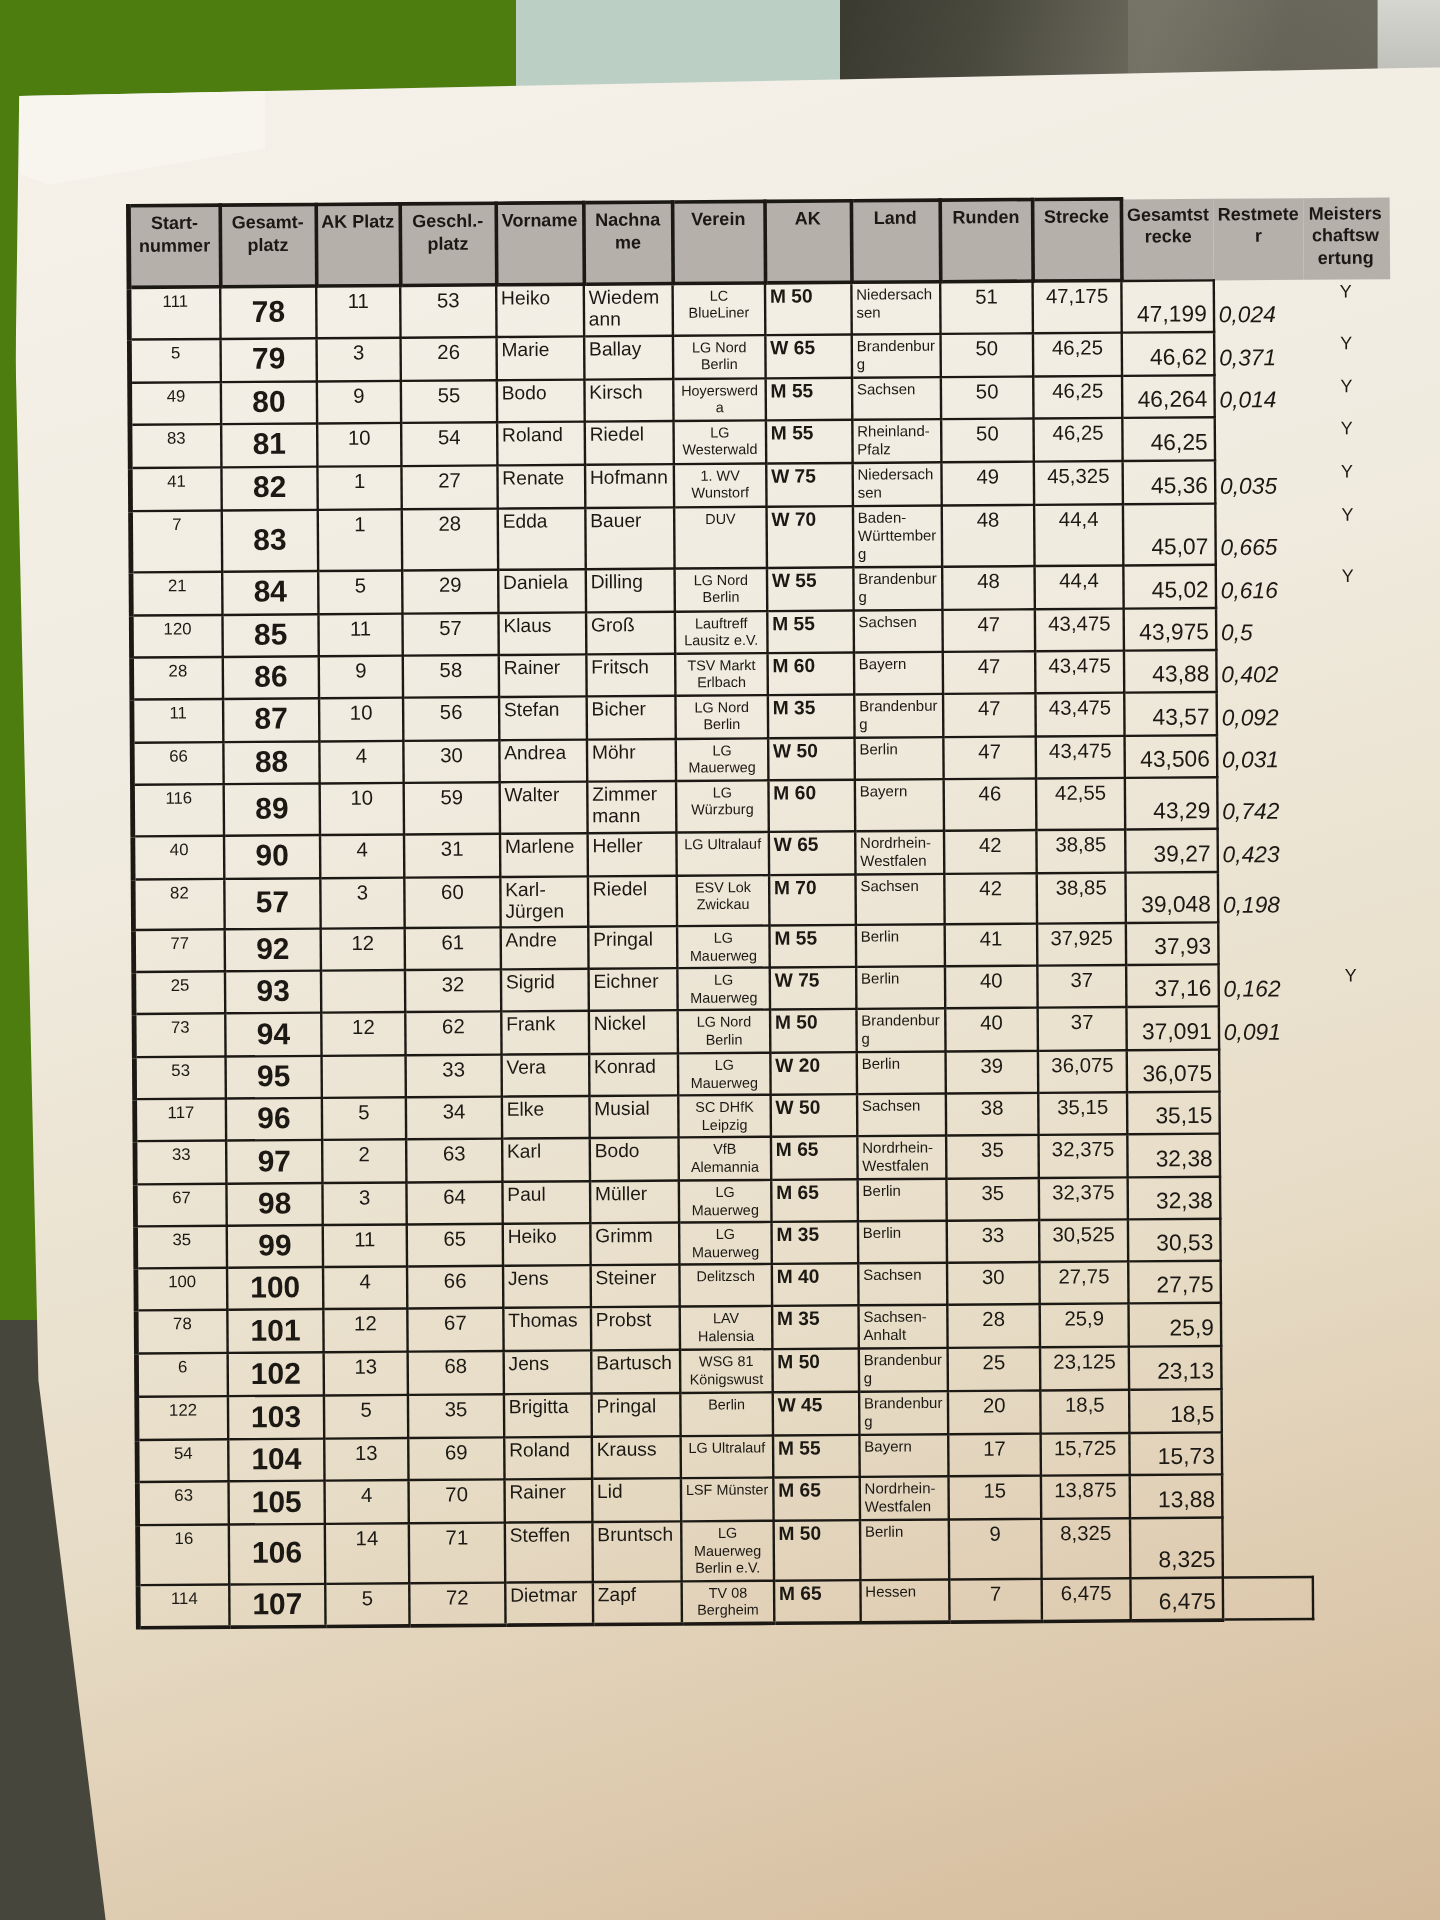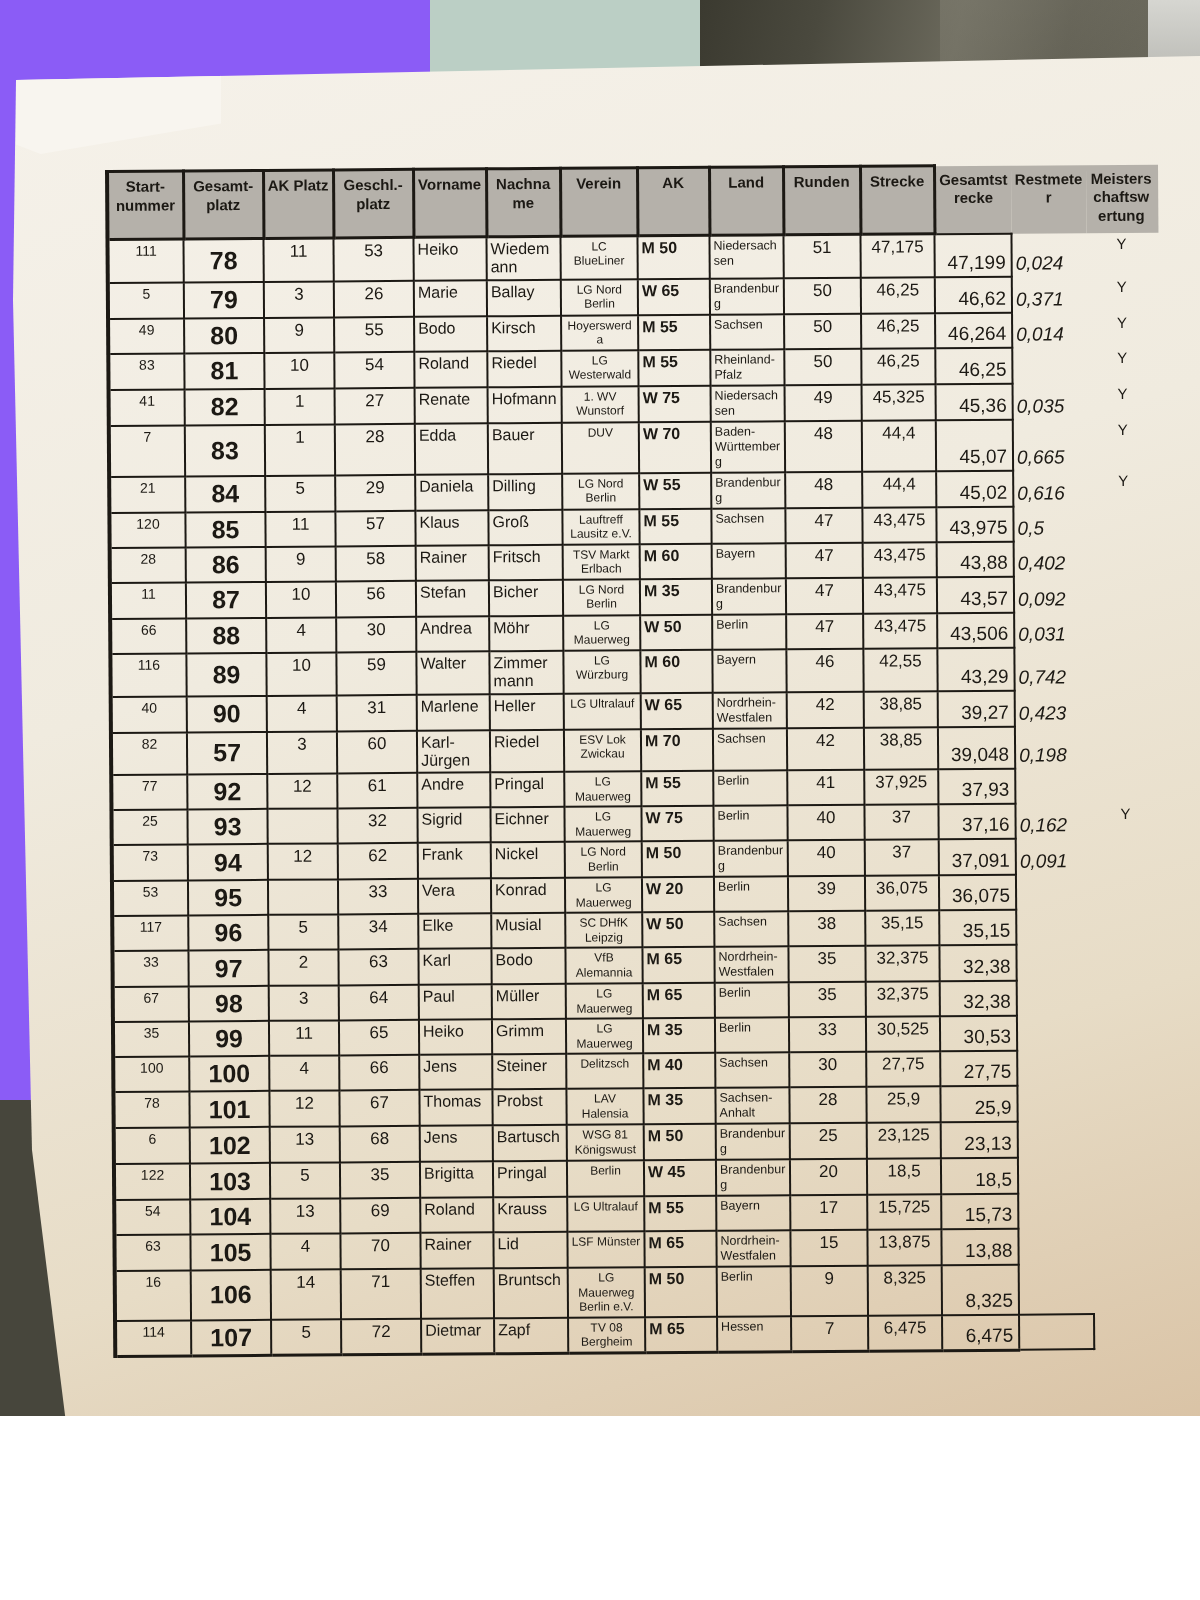--- a/index.html
+++ b/index.html
@@ -1,18 +1,18 @@
 <!DOCTYPE html>
 <html><head>
 <meta charset="utf-8">
 <style>
   html,body { margin:0; padding:0; }
   .scene {
-    position:relative; width:1200px; height:1416px; overflow:hidden;
-    background:#8b5cf6;
+    position:relative; width:1200px; height:1600px; overflow:hidden;
+    background:#4d7c0f;
     font-family:"Liberation Sans", sans-serif;
   }
   
   .bg-mid   { position:absolute; left:430px; top:0; width:275px; height:232px; background:#bbcfc5; }
   .bg-right { position:absolute; left:700px; top:0; width:500px; height:245px;
               background:linear-gradient(102deg,#3b3a30 0%,#4a493e 22%,#6b695c 48%,#5d5b4f 68%,#6f6d60 100%); }
   .bg-right-diag { position:absolute; left:940px; top:0; width:260px; height:240px;
               background:linear-gradient(140deg, rgba(130,128,115,0.55) 0%, rgba(70,68,58,0) 60%); }
   .bg-corner { position:absolute; left:1148px; top:0; width:52px; height:235px;
               background:linear-gradient(180deg,#d6d6d1 0%,#a7a7a1 55%,#8b8b84 100%); }

